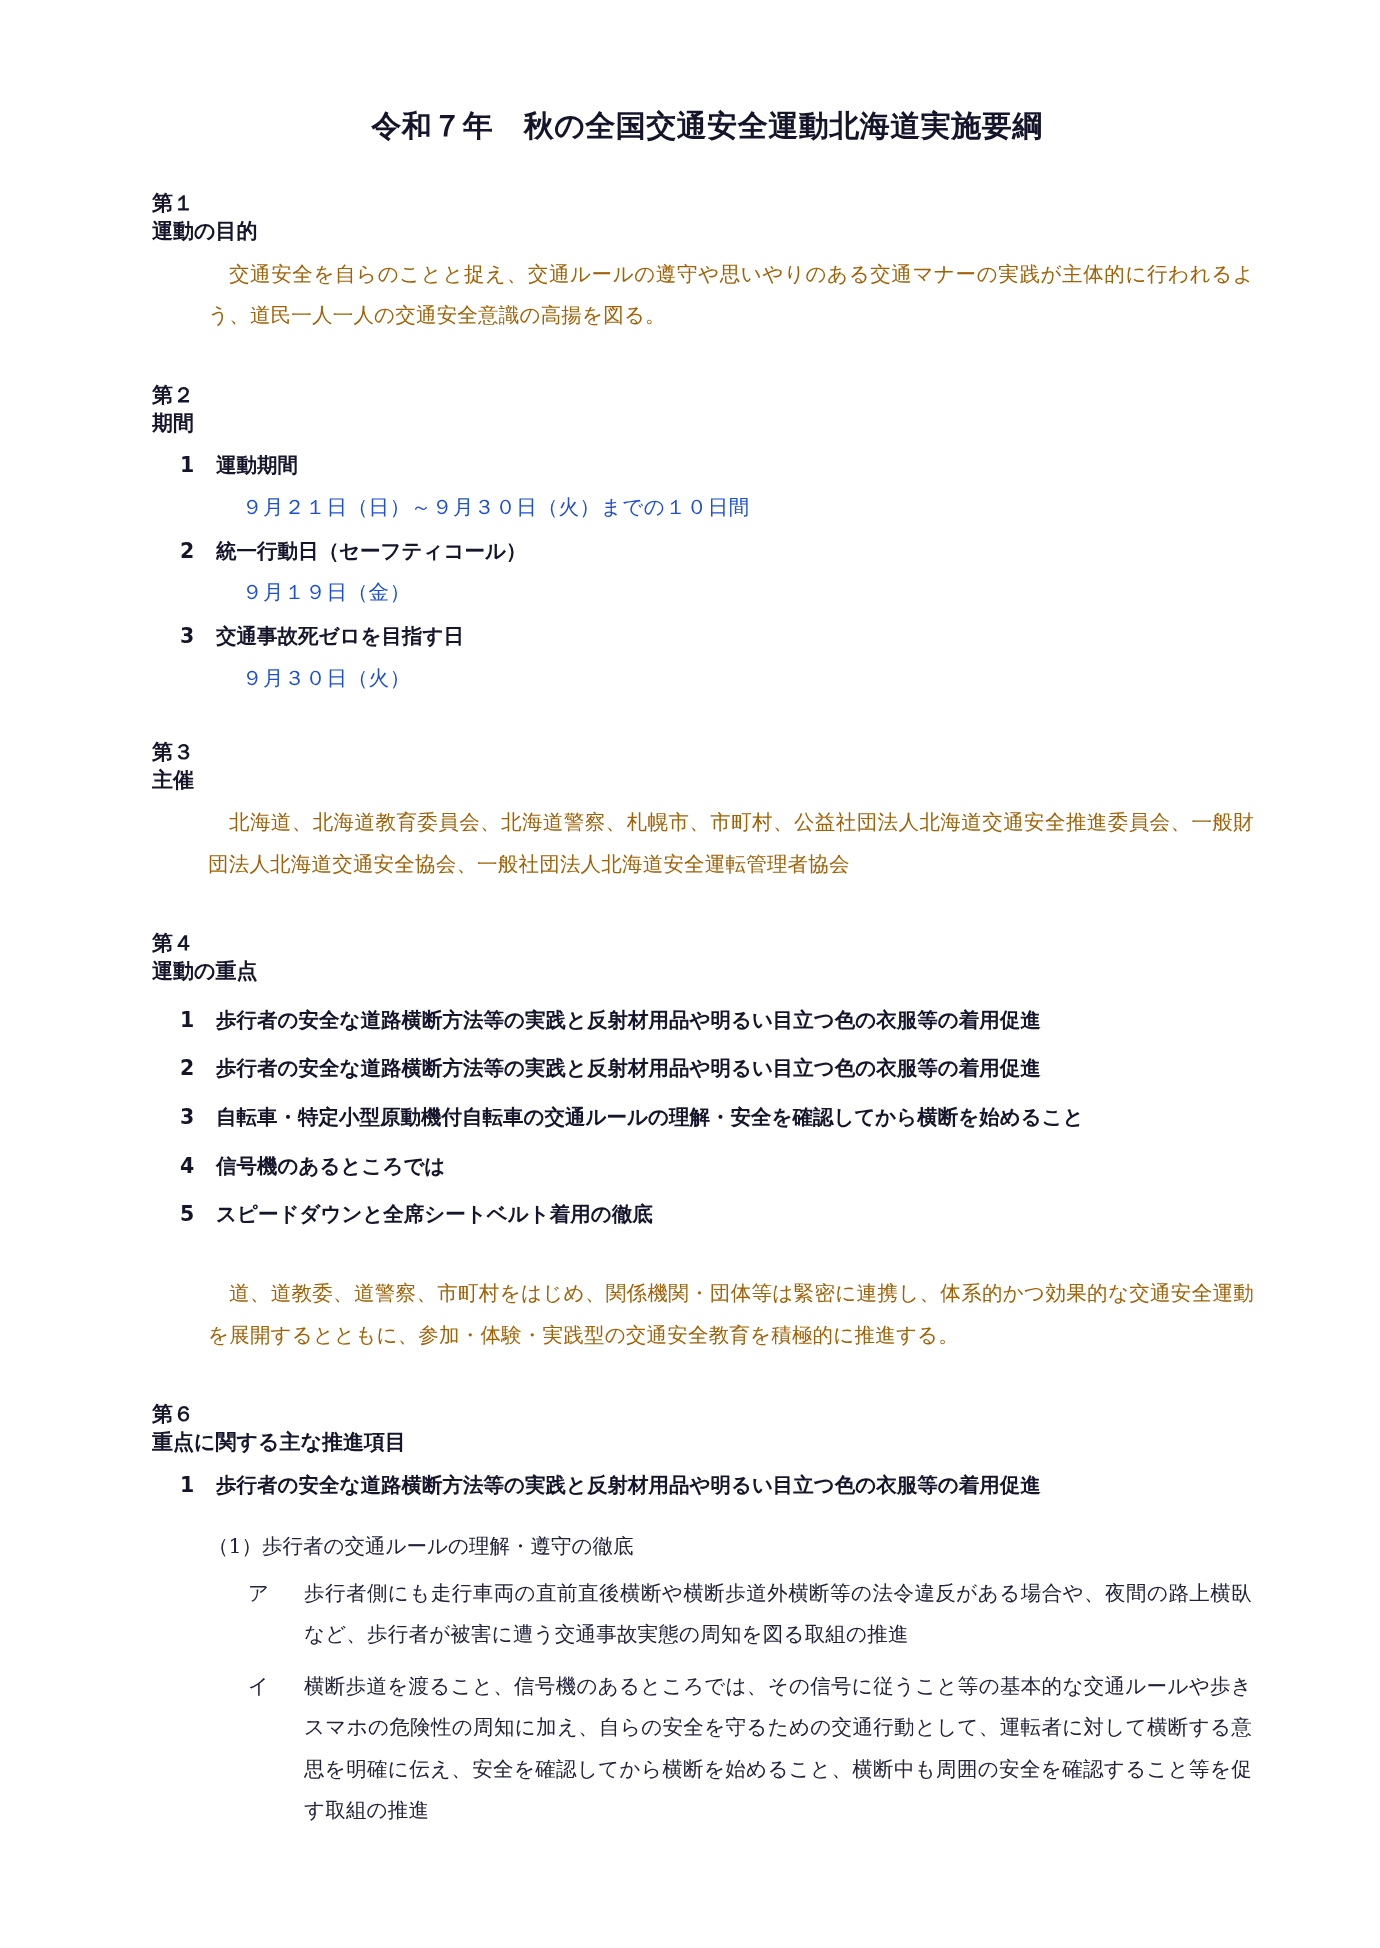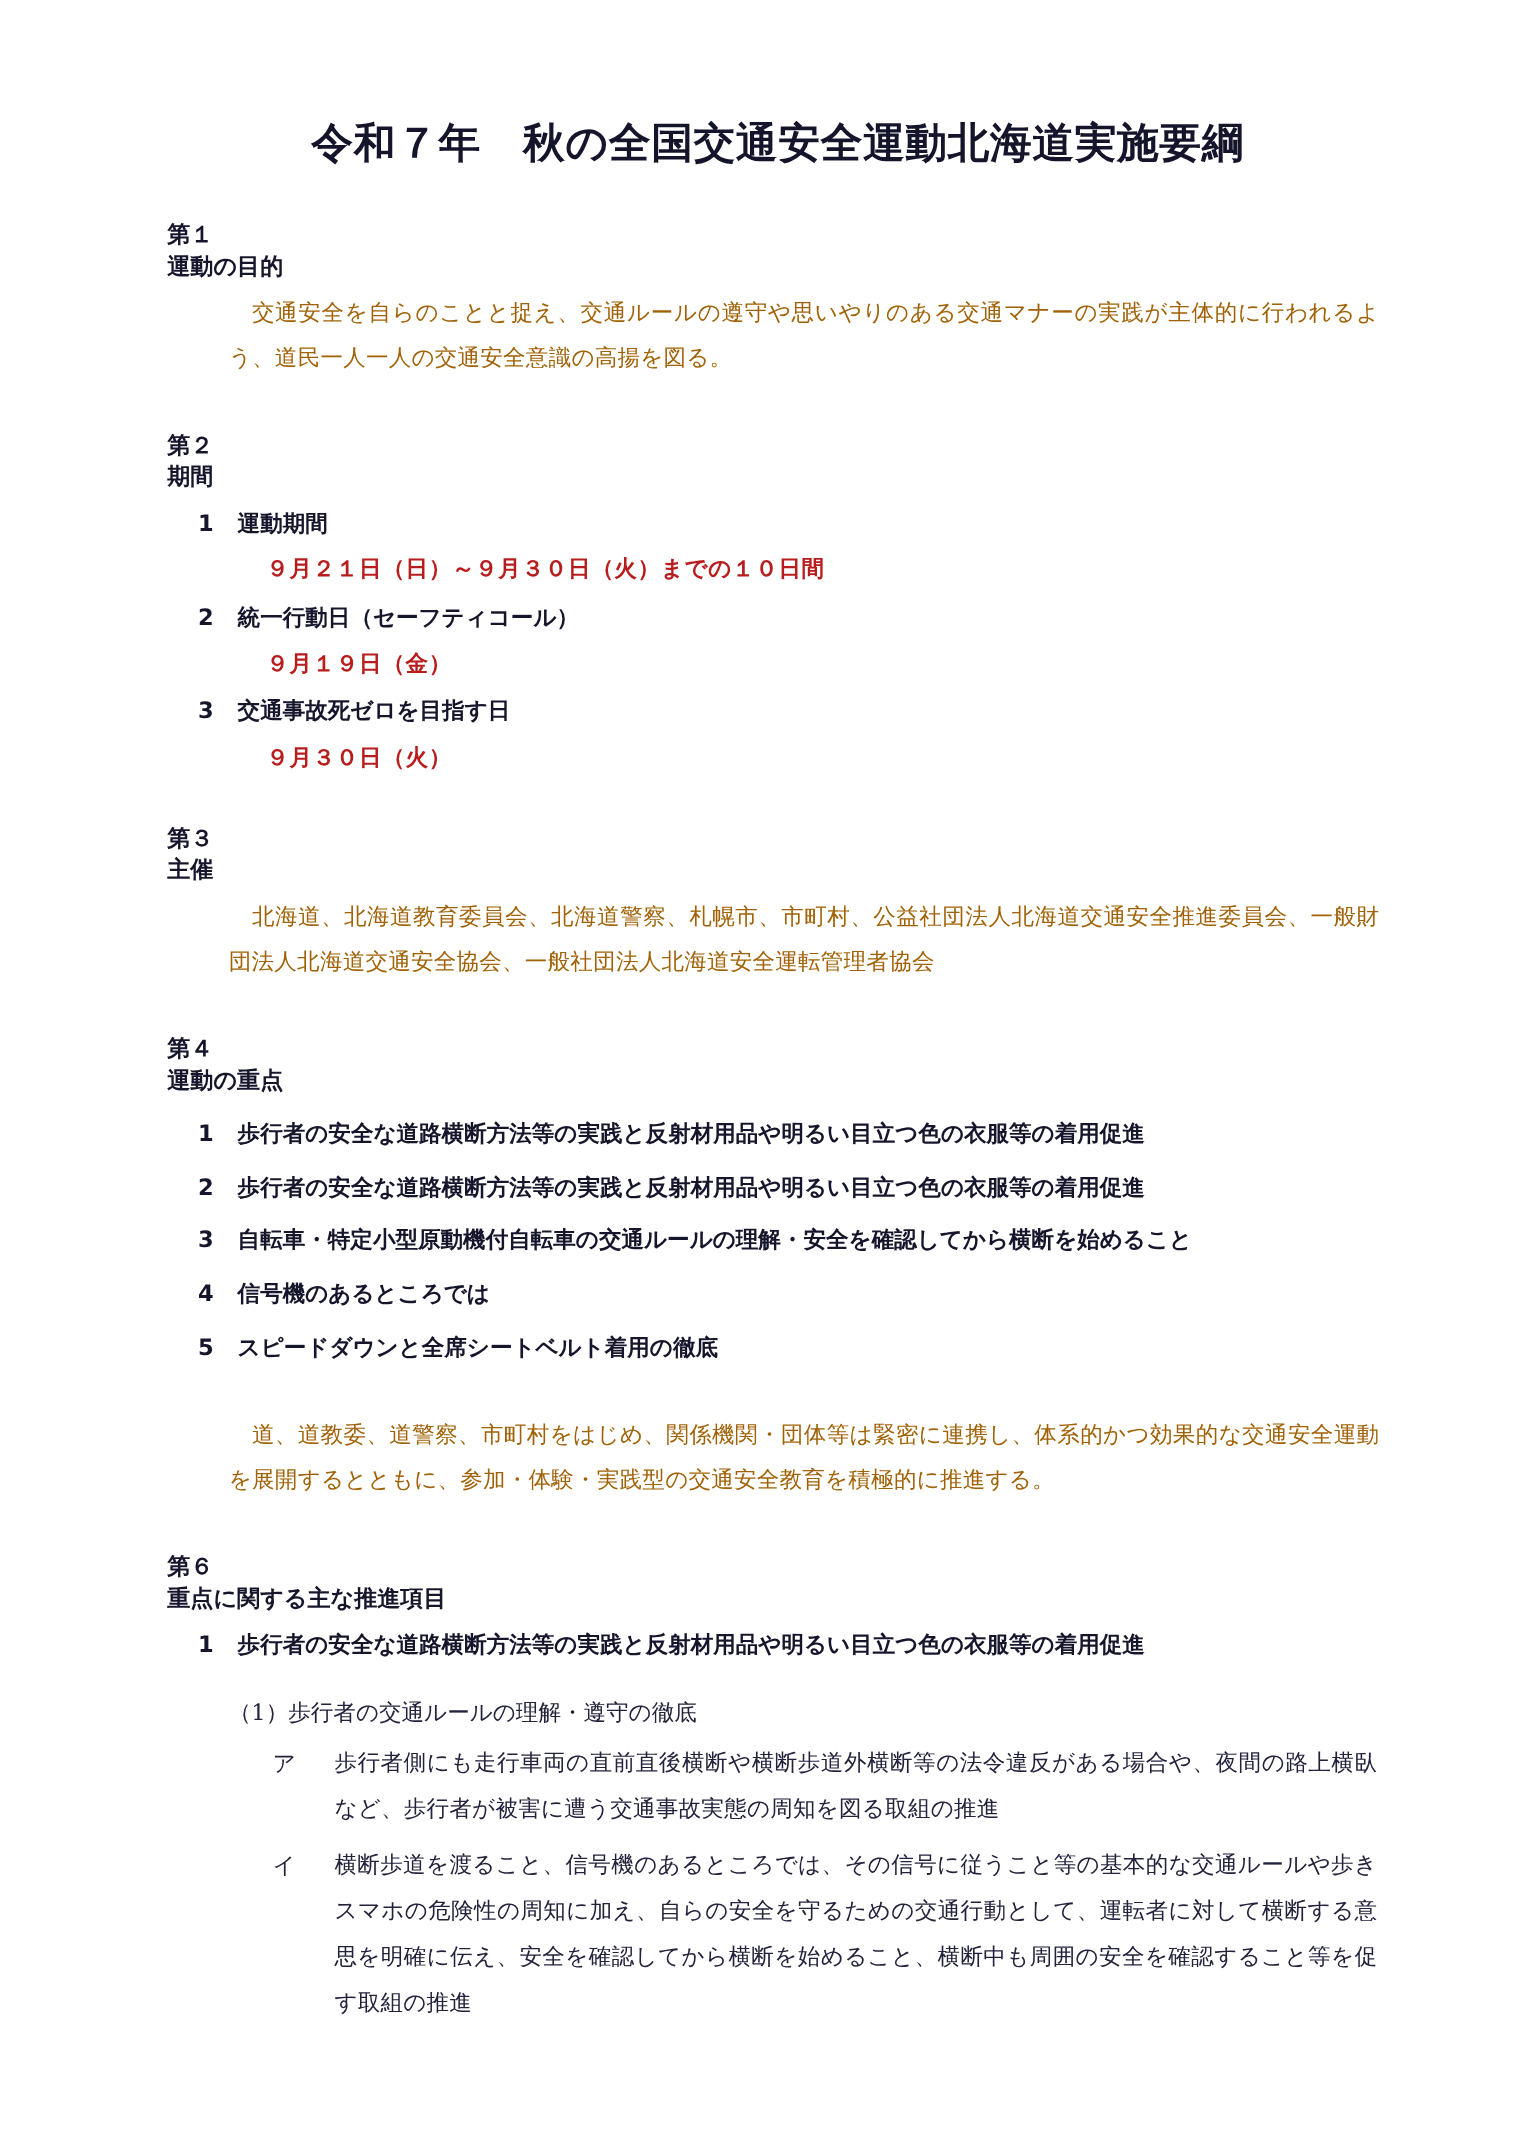--- a/index.html
+++ b/index.html
@@ -26,21 +26,21 @@
     background: #ffffff;
     box-sizing: border-box;
     padding: 88px 118px 40px 152px;
   }
 
   
   .doc-title {
     text-align: center;
     font-family: "DejaVu Sans", "Liberation Sans", sans-serif;
     font-weight: bold;
-    font-size: 38px;
+    font-size: 30px;
     letter-spacing: 0.5px;
     color: #14142b;
     margin: 18px 0 0 0;
     line-height: 1.3;
     white-space: pre;
   }
 
   
   .section {
     margin-top: 44px;
@@ -97,23 +97,23 @@
     min-width: 36px;
     white-space: pre;
   }
   .item-row .itxt { white-space: pre; }
 
   .item-row.spread { margin-top: 20px; }
 
   
   .date-line {
     font-family: "DejaVu Serif", "Liberation Serif", serif;
-    font-weight: bold;
-    font-size: 20.5px;
-    color: #b91c1c;
+    font-weight: normal;
+    font-size: 20.5px;
+    color: #1d4ed8;
     margin-top: 12px;
     padding-left: 90px;
     letter-spacing: 0.6px;
     white-space: pre;
     line-height: 1.5;
   }
 
   
   .sub-paren {
     font-family: "DejaVu Serif", "Liberation Serif", serif;

